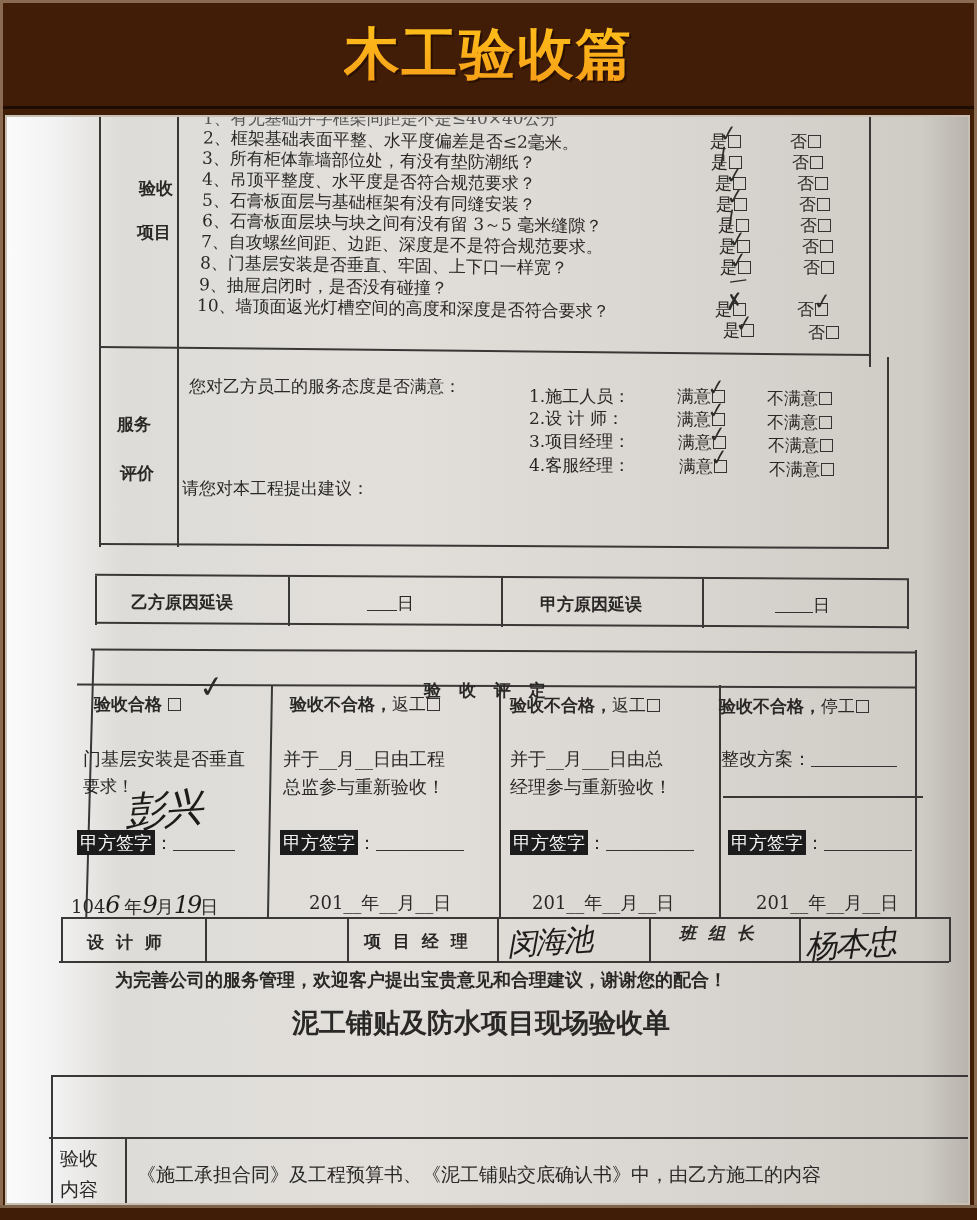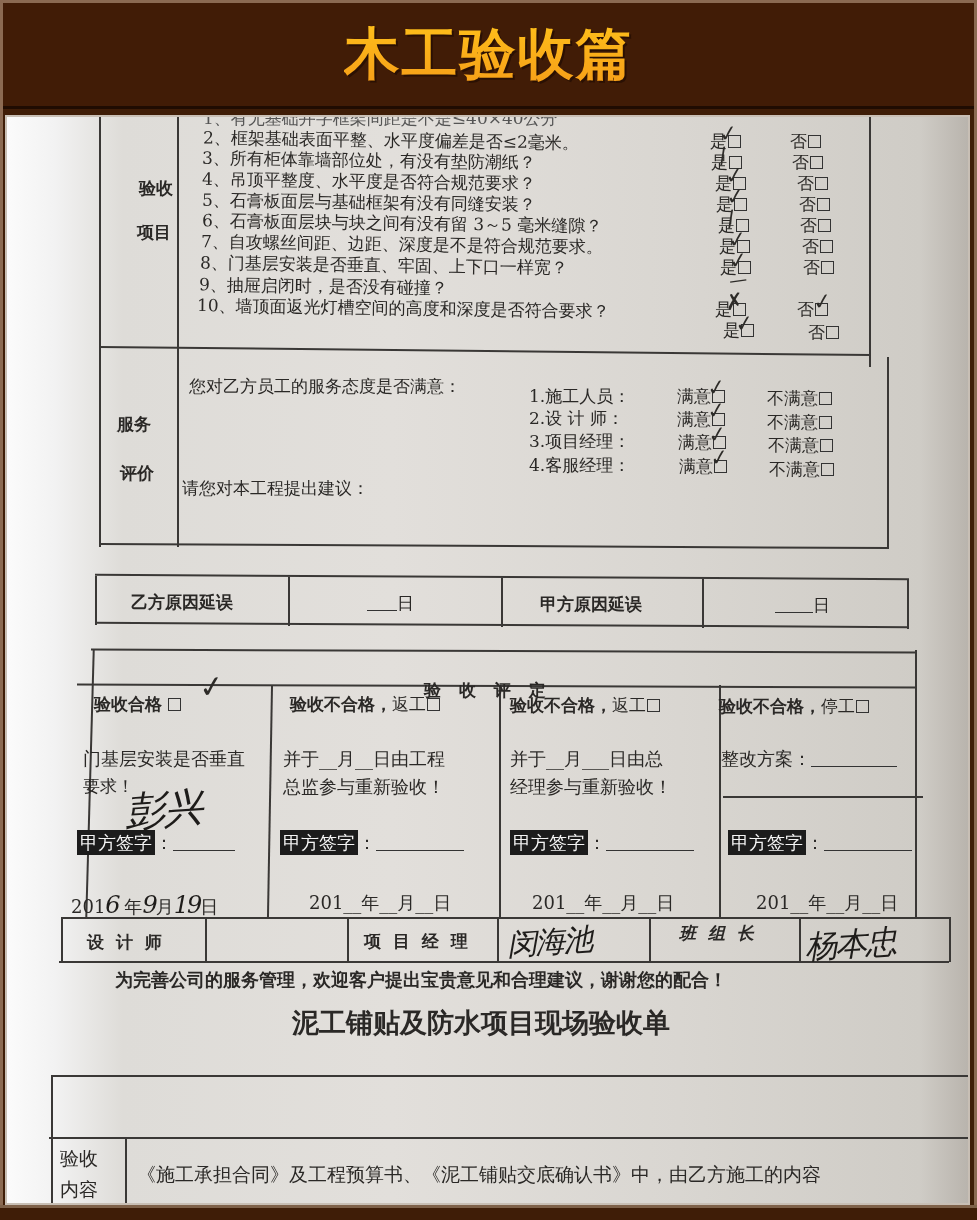--- a/index.html
+++ b/index.html
@@ -184,21 +184,21 @@
     <div class="t" style="left:714px; top:630px; font-size:18px;text-align:right;"><span>整改方案：</span><span class="blank" style="width:86px;"></span></div>
     <div class="line-h" style="left:716px; top:679px; width:200px; height:1.5px;"></div>
 
     <div class="t" style="left:70px; top:714px; font-size:18px;"><span class="black-label">甲方签字</span>：<span class="blank" style="width:62px;"></span></div>
     <div class="t" style="left:273px; top:714px; font-size:18px;"><span class="black-label">甲方签字</span>：<span class="blank" style="width:88px;"></span></div>
     <div class="t" style="left:503px; top:714px; font-size:18px;"><span class="black-label">甲方签字</span>：<span class="blank" style="width:88px;"></span></div>
     <div class="t" style="left:721px; top:714px; font-size:18px;"><span class="black-label">甲方签字</span>：<span class="blank" style="width:88px;"></span></div>
 
     <div class="sig" style="left:118px; top:665px; font-size:40px;">彭兴</div>
 
-    <div class="t" style="left:64px; top:774px; font-size:18px;"><span>201</span><span class="sig" style="position:relative; font-size:24px;">6</span> 年<span class="sig" style="position:relative; font-size:24px;">9</span>月<span class="sig" style="position:relative; font-size:24px;">19</span>日</div>
+    <div class="t" style="left:64px; top:774px; font-size:18px;"><span>104</span><span class="sig" style="position:relative; font-size:24px;">6</span> 年<span class="sig" style="position:relative; font-size:24px;">9</span>月<span class="sig" style="position:relative; font-size:24px;">19</span>日</div>
     <div class="t" style="left:302px; top:774px; font-size:18px;">201__年__月__日</div>
     <div class="t" style="left:525px; top:774px; font-size:18px;">201__年__月__日</div>
     <div class="t" style="left:749px; top:774px; font-size:18px;">201__年__月__日</div>
 
     <div class="t tb" style="left:80px; top:814px; letter-spacing:3px;">设 计 师</div>
     <div class="t tb" style="left:357px; top:813px; letter-spacing:3px;">项 目 经 理</div>
     <div class="sig" style="left:500px; top:805px; font-size:30px;">闵海池</div>
     <div class="t tb" style="left:672px; top:805px; letter-spacing:3px;font-style:italic;">班 组 长</div>
     <div class="sig" style="left:798px; top:806px; font-size:32px;">杨本忠</div>
   </div>

